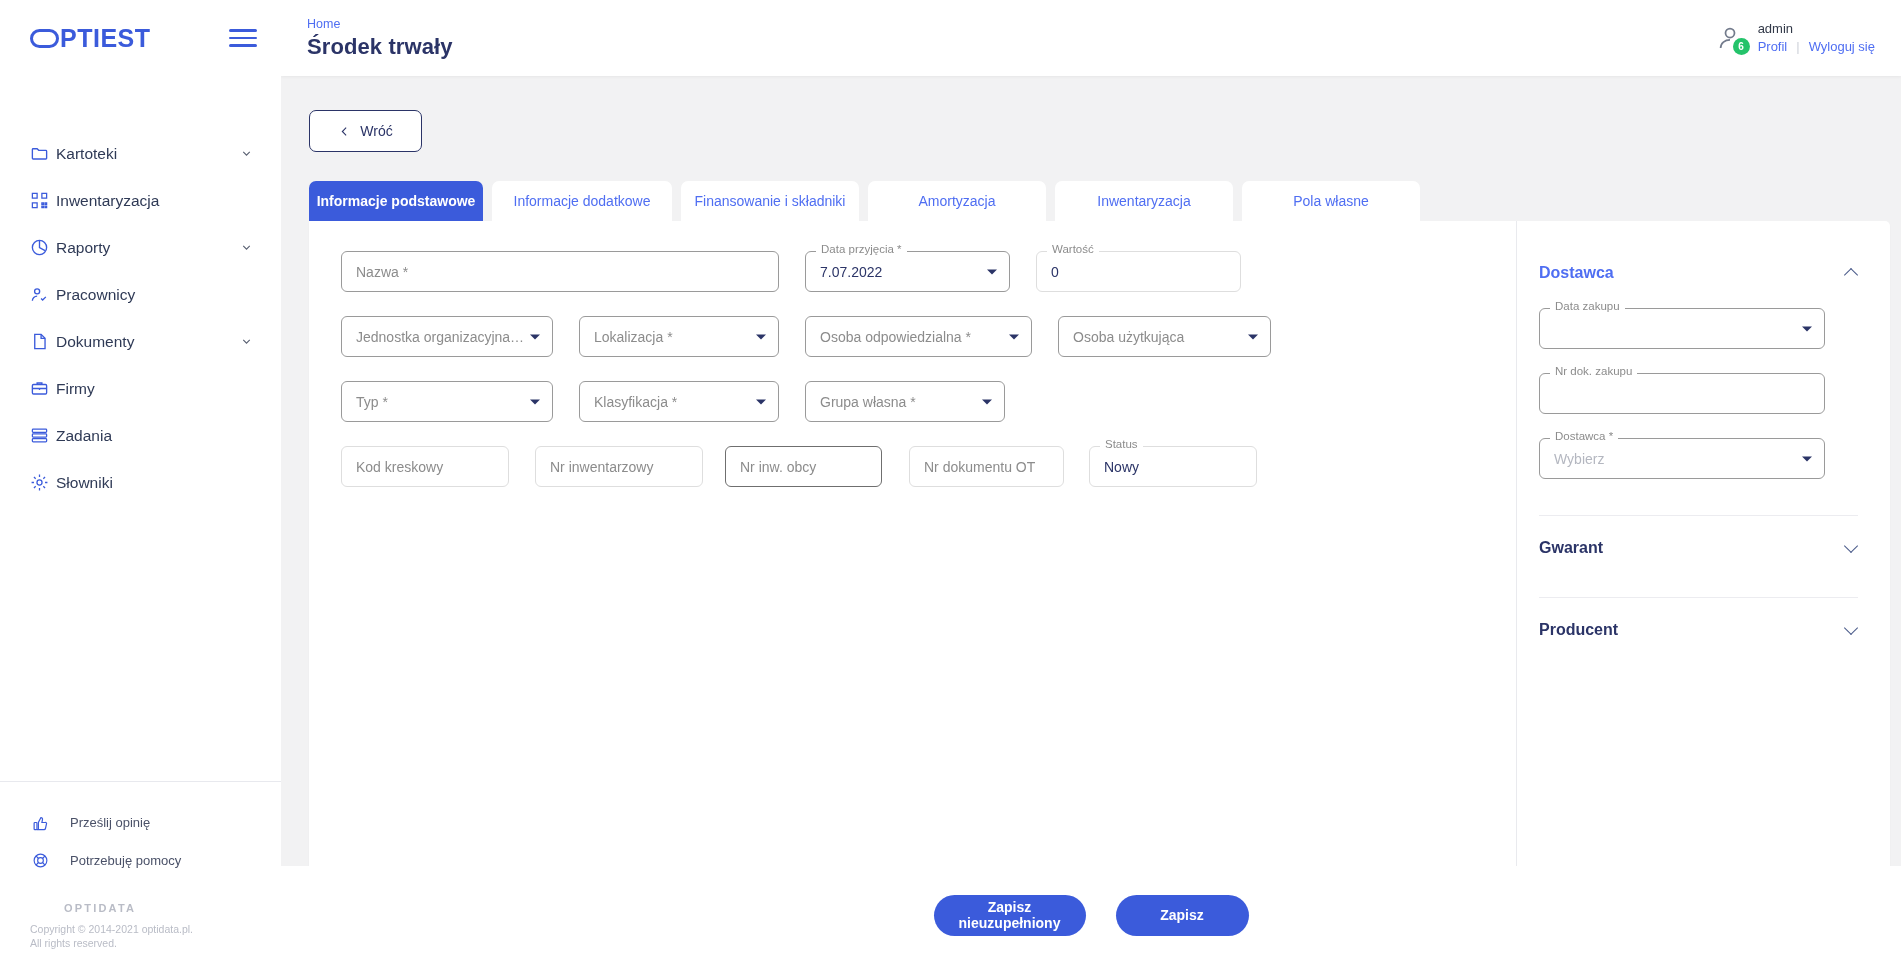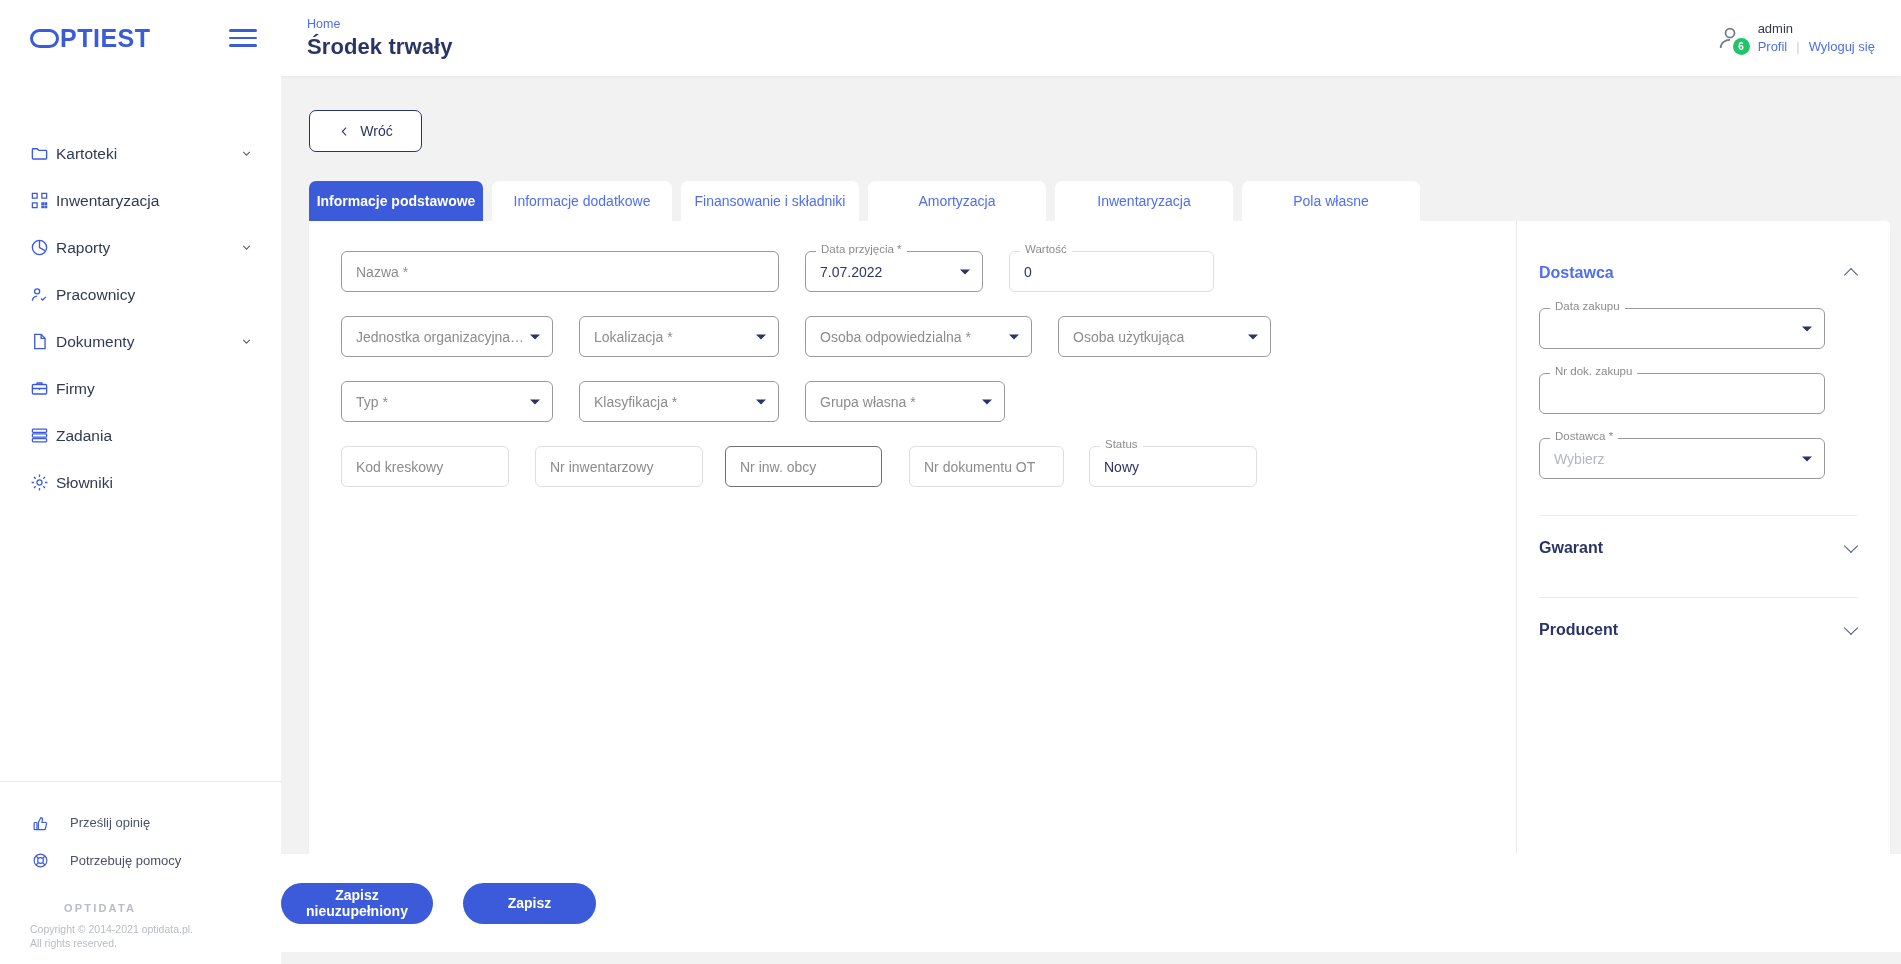--- a/index.html
+++ b/index.html
@@ -149,22 +149,22 @@
   .arrow-up, .arrow-dn { width:13px; height:13px; position:relative; }
   .arrow-up:before, .arrow-dn:before {
     content:""; position:absolute; left:1px; top:3px; width:9px; height:9px;
     border-left:1.8px solid #4a5a8a; border-top:1.8px solid #4a5a8a;
   }
   .arrow-up:before { transform:rotate(45deg); }
   .arrow-dn:before { transform:rotate(-135deg); top:0px; }
 
   
   .actionbar {
-    position:absolute; left:0; right:0; bottom:12px; height:98px; background:#fff;
-    display:flex; align-items:center; gap:30px;
+    position:absolute; left:0; right:0; bottom:0; height:98px; background:#fff;
+    display:flex; align-items:center; justify-content:center; gap:30px;
   }
   .btn-primary {
     height:41px; border-radius:21px; background:#3b5bdb; color:#fff;
     font-size:14px; font-weight:700; display:flex; align-items:center;
     justify-content:center; cursor:pointer; border:none;
     font-family:"Liberation Sans", sans-serif;
   }
   .btn-wide { width:152px; }
   .btn-narrow { width:133px; }
   svg { display:block; }
@@ -385,21 +385,21 @@
       <div class="card">
 
         <section class="form-area">
 
           <div class="row">
             <div class="fld" style="width:438px">
               <div class="box">
                   <span class="ph">Nazwa *</span>
                 </div>
             </div>
-            <div class="fld" style="width:178px">
+            <div class="fld" style="width:205px">
               <span class="lbl-float">Data przyjęcia *</span>
               <div class="box">
                   <span class="val">7.07.2022</span>
                   <span class="caret"></span>
                 </div>
             </div>
             <div class="fld light" style="width:205px">
               <span class="lbl-float">Wartość</span>
               <div class="box">
                   <span class="val">0</span>

